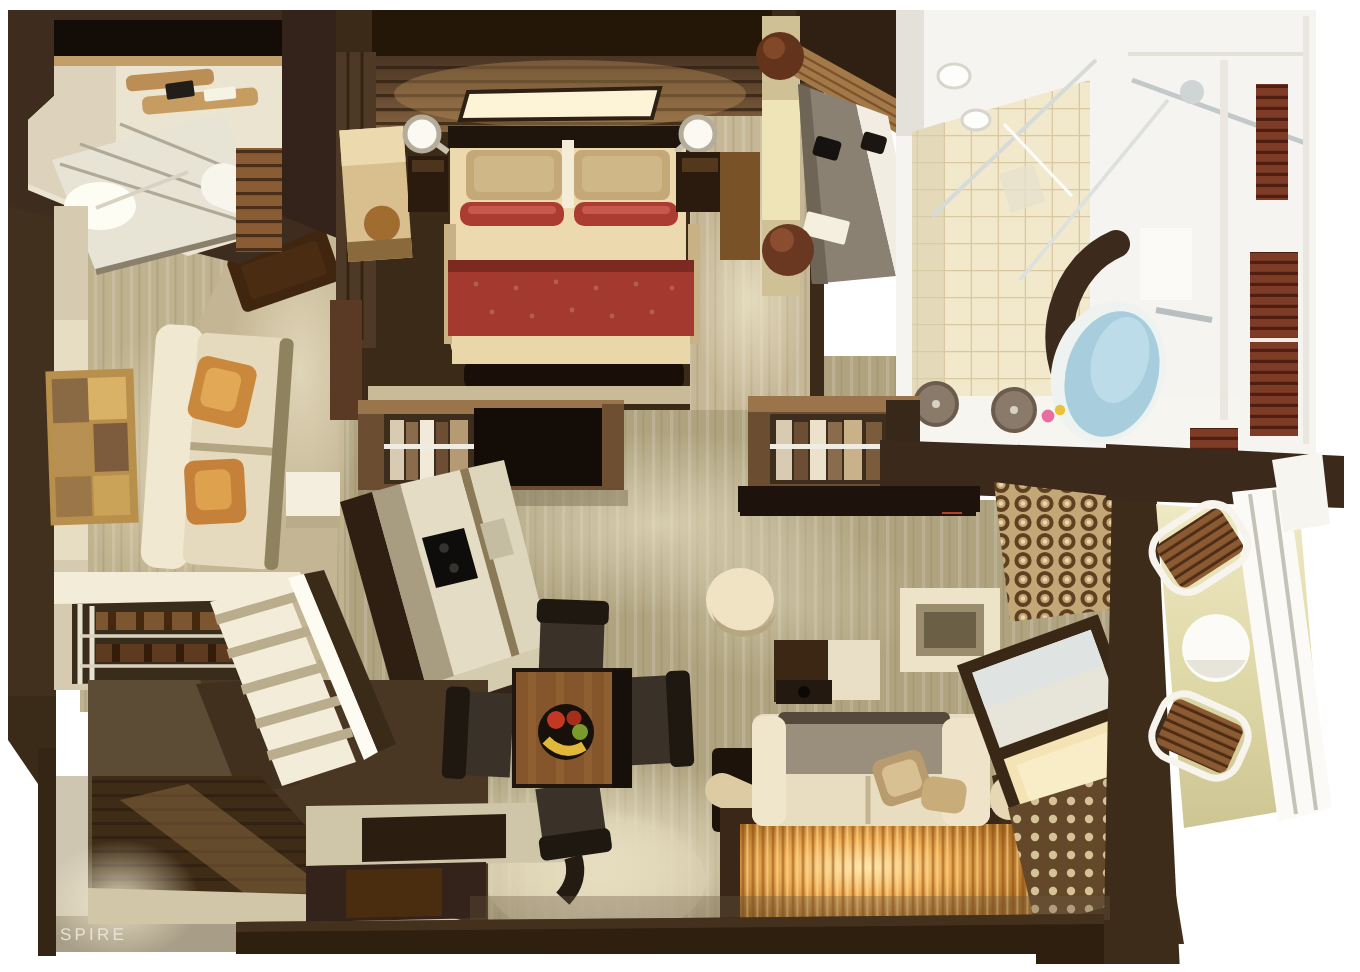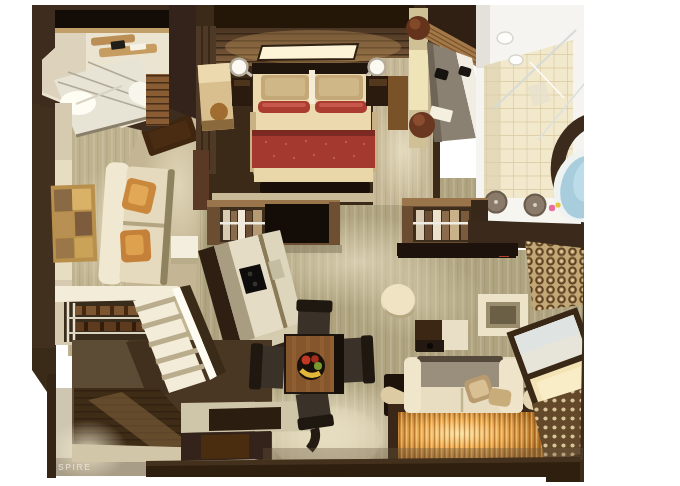--- a/index.html
+++ b/index.html
@@ -1,16 +1,16 @@
 <!DOCTYPE html>
 <html><head>
 <meta charset="utf-8">
 <style>
   html,body{margin:0;padding:0;background:#ffffff;}
-  #stage{position:relative;width:556px;height:486px;background:#fca5a5;overflow:hidden;font-family:"Liberation Sans",sans-serif;margin-left:28px;}
+  #stage{position:relative;width:680px;height:486px;background:#fca5a5;overflow:hidden;font-family:"Liberation Sans",sans-serif;}
 </style>
 </head>
 <body>
 <div id="stage">
 <svg width="680" height="486" viewBox="0 0 680 486" xmlns="http://www.w3.org/2000/svg">
 <defs>
   <radialGradient id="pool" cx="0.5" cy="0.5" r="0.5">
     <stop offset="0" stop-color="#f2eacf"></stop>
           <stop offset="1" stop-color="#f2eacf" stop-opacity="0"></stop>
   </radialGradient>

